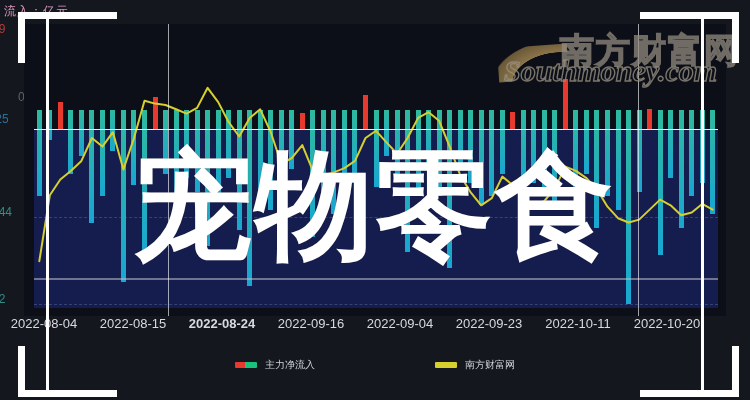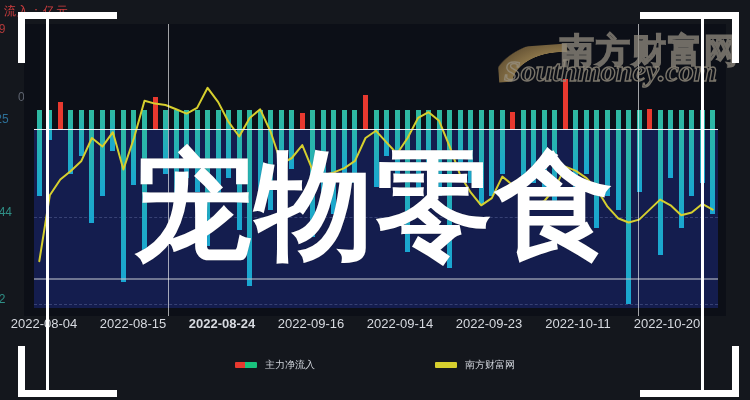--- a/index.html
+++ b/index.html
@@ -7,21 +7,21 @@
     width:750px;height:400px;overflow:hidden;
     background:#14171d;
     font-family:"Liberation Sans","DejaVu Sans",sans-serif;
     position:relative;
   }
   #root{position:absolute;inset:0;background:#14171d;}
 
   
   .top-strip{
     position:absolute;left:0;top:0;width:750px;height:22px;
-    color:#ef4444;font-size:12px;line-height:22px;
+    color:#f9a8d4;font-size:12px;line-height:22px;
     letter-spacing:1px;white-space:nowrap;padding-left:4px;
     box-sizing:border-box;opacity:.85;
   }
 
   
   .axis-left{position:absolute;left:0;top:0;width:46px;height:400px;}
   .axis-left div{
     position:absolute;left:-8px;font-size:12px;white-space:nowrap;
     font-family:"Liberation Sans",sans-serif;
   }
@@ -230,21 +230,21 @@
     <div class="wm-en">Southmoney.com</div>
   </div>
 
   <div class="overlay-title">宠物零食</div>
 
   <div class="xaxis" id="xaxis">
       <span style="left: 44px;">2022-08-04</span>
       <span style="left: 133px;">2022-08-15</span>
       <span style="left: 222px; font-weight: bold;">2022-08-24</span>
       <span style="left: 311px;">2022-09-16</span>
-      <span style="left: 400px;">2022-09-14</span>
+      <span style="left: 400px;">2022-09-04</span>
       <span style="left: 489px;">2022-09-23</span>
       <span style="left: 578px;">2022-10-11</span>
       <span style="left: 667px;">2022-10-20</span>
     </div>
 
   <div class="legend">
     <div class="leg-item">
       <i class="sw rg"></i>
       <span class="txt">主力净流入</span>
     </div>

